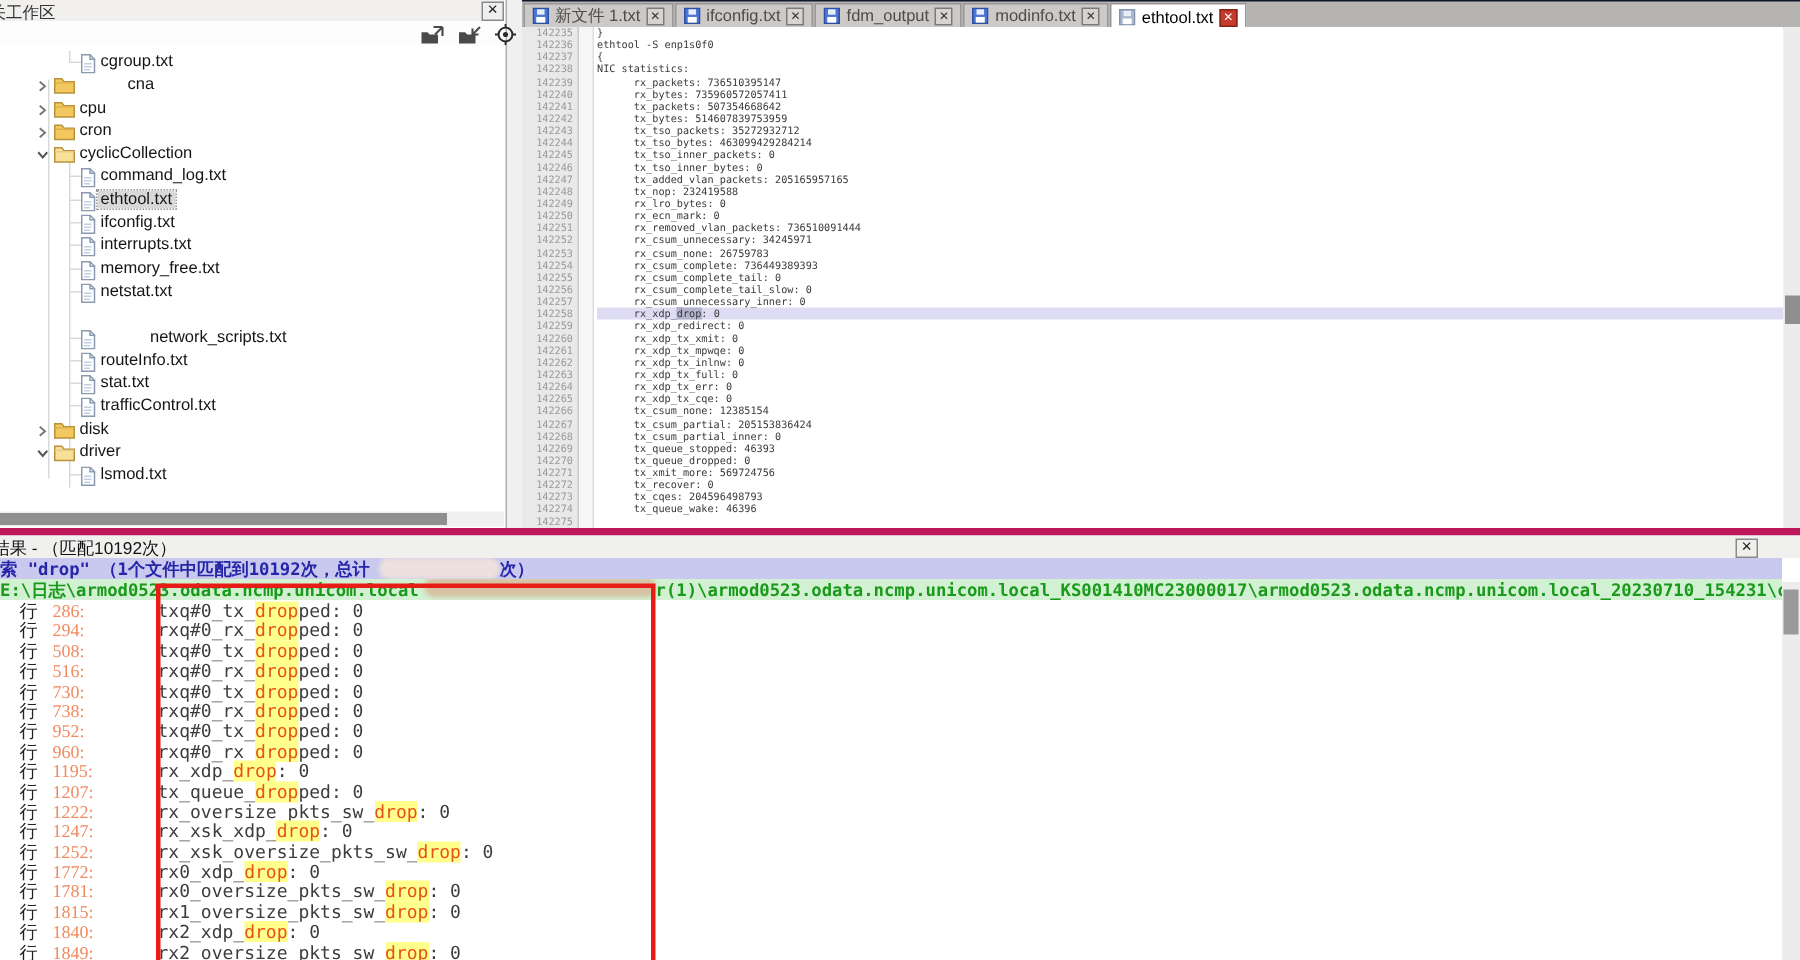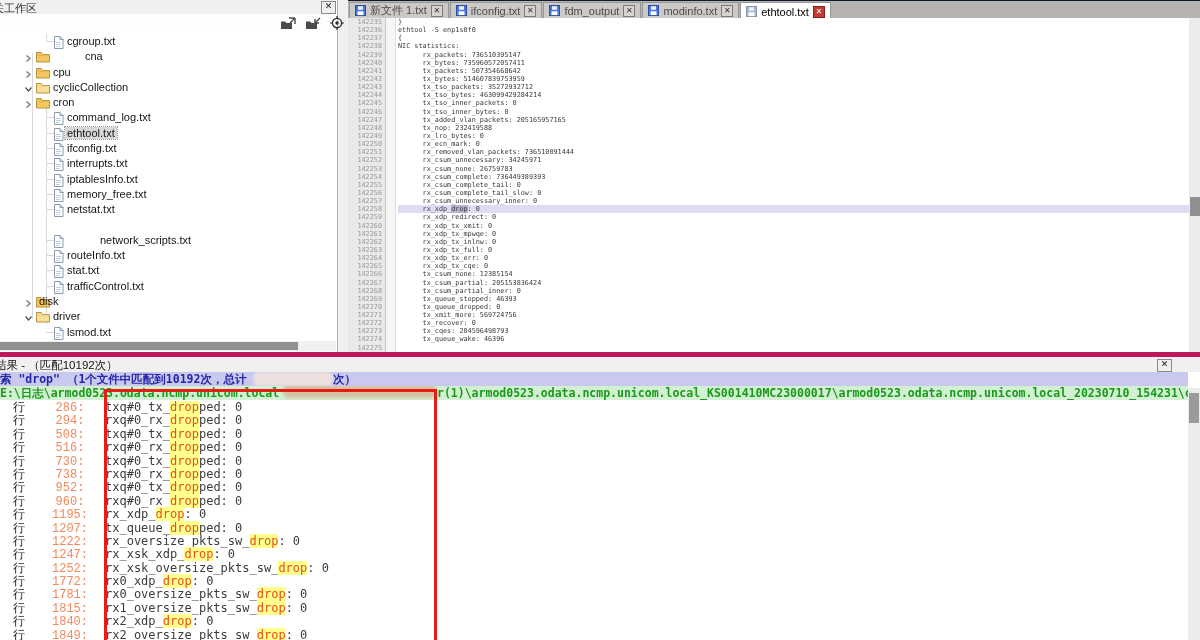--- a/index.html
+++ b/index.html
@@ -55,22 +55,22 @@
   #res-close{right:28px;top:2px}
   #res-summary{left:0;top:15px;width:1188px;height:14px;background:var(--summary-purple-bg);overflow:hidden;
     font-family:"DejaVu Sans Mono",monospace;font-weight:bold;font-size:11.5px;color:var(--summary-purple-fg);white-space:nowrap}
   #res-summary .suffix{position:absolute;left:333px;top:0}
   #res-path{left:0;top:29px;width:1188px;height:14px;background:var(--path-green-bg);overflow:hidden;
     font-family:"DejaVu Sans Mono",monospace;font-weight:bold;font-size:11.5px;color:var(--path-green-fg);white-space:nowrap}
   #res-path .suffix{position:absolute;left:437px;top:0}
   #res-rows{left:0;top:44px;width:1188px;height:244px;overflow:hidden}
   .rrow{height:13.4px;line-height:13.4px;white-space:nowrap;font-size:12px;cursor:pointer}
   .rhang{display:inline-block;margin-left:13px;width:22px;color:#222}
-  .rnum{display:inline-block;width:70px;text-align:center;color:var(--line-number-orange);
-    font-family:Liberation Mono, monospace}
+  .rnum{display:inline-block;width:70px;text-align:left;color:var(--line-number-orange);
+    font-family:Liberation Serif, serif}
   .rtxt{font-family:"DejaVu Sans Mono",monospace;color:#3c3c3c;}
   .match{background:var(--match-bg);color:var(--match-fg)}
   #res-vscroll{left:1188px;top:31px;width:12px;height:257px;background:#ececec}
   #res-vthumb{left:1189px;top:36px;width:10px;height:30px;background:#9a9a9a;cursor:pointer}
   #red-box{left:104px;top:32px;width:327px;height:251px;border:3px solid var(--annotation-red);pointer-events:none}
 </style>
 </head>
 <body>
 
 <div id="workspace" class="abs">
@@ -128,147 +128,138 @@
             <path d="M2.5 1.5l3.5 3-3.5 3" fill="none" stroke="#777" stroke-width="1.3"></path>
           </svg></span>
         <span class="fico" style="left: 36px;"><svg width="14" height="12" viewBox="0 0 14 12">
             <path d="M.5 1.5h4.7l1.5 2h6.8v7.5H.5z" fill="#f3c95f" stroke="#b8923a"></path>
             <path d="M.5 4.2h13" stroke="#e0b14e" fill="none"></path>
           </svg></span>
         <span class="tlab" style="left: 53px;">cpu</span>
       </div>
       <div class="trow">
         <span class="arrow"><svg width="9" height="9" viewBox="0 0 9 9">
+            <path d="M2.5 1.5l3.5 3-3.5 3" fill="none" stroke="#777" stroke-width="1.3"></path>
+          </svg></span>
+        <span class="fico" style="left: 36px;"><svg width="14" height="12" viewBox="0 0 14 12">
+            <path d="M.5 1.5h4.7l1.5 2h6.8v7.5H.5z" fill="#f3c95f" stroke="#b8923a"></path>
+            <path d="M.5 4.2h13" stroke="#e0b14e" fill="none"></path>
+          </svg></span>
+        <span class="tlab" style="left: 53px;">cron</span>
+      </div>
+      <div class="trow">
+        <span class="arrow"><svg width="9" height="9" viewBox="0 0 9 9">
             <path d="M1.5 2.5l3 3.5 3-3.5" fill="none" stroke="#555" stroke-width="1.3"></path>
           </svg></span>
         <span class="fico" style="left: 36px;"><svg width="14" height="12" viewBox="0 0 14 12">
             <path d="M.5 1.5h4.7l1.5 2h6.8v7.5H.5z" fill="#f9e09a" stroke="#b8923a"></path>
             <path d="M.5 4.2h13" stroke="#e8cc82" fill="none"></path>
           </svg></span>
         <span class="tlab" style="left: 53px;">cyclicCollection</span>
       </div>
       <div class="trow">
+        <span class="stub"></span>
+        <span class="fico" style="left: 53px;"><svg width="11" height="13" viewBox="0 0 11 13">
+            <path d="M1.5 .5h5.5l3 3v9h-8.5z" fill="#fff" stroke="#8a9ab0"></path>
+            <path d="M7 .5v3h3.5" fill="none" stroke="#8a9ab0"></path>
+            <path d="M3 6.5h5M3 8.5h5M3 10.5h4" stroke="#c3cfdd"></path>
+          </svg></span>
+        <span class="tlab" style="left: 67px;">command_log.txt</span>
+      </div>
+      <div class="trow">
+        <span class="stub"></span>
+        <span class="fico" style="left: 53px;"><svg width="11" height="13" viewBox="0 0 11 13">
+            <path d="M1.5 .5h5.5l3 3v9h-8.5z" fill="#fff" stroke="#8a9ab0"></path>
+            <path d="M7 .5v3h3.5" fill="none" stroke="#8a9ab0"></path>
+            <path d="M3 6.5h5M3 8.5h5M3 10.5h4" stroke="#c3cfdd"></path>
+          </svg></span>
+        <span class="tlab sel" style="left: 67px;">ethtool.txt</span>
+      </div>
+      <div class="trow">
+        <span class="stub"></span>
+        <span class="fico" style="left: 53px;"><svg width="11" height="13" viewBox="0 0 11 13">
+            <path d="M1.5 .5h5.5l3 3v9h-8.5z" fill="#fff" stroke="#8a9ab0"></path>
+            <path d="M7 .5v3h3.5" fill="none" stroke="#8a9ab0"></path>
+            <path d="M3 6.5h5M3 8.5h5M3 10.5h4" stroke="#c3cfdd"></path>
+          </svg></span>
+        <span class="tlab" style="left: 67px;">ifconfig.txt</span>
+      </div>
+      <div class="trow">
+        <span class="stub"></span>
+        <span class="fico" style="left: 53px;"><svg width="11" height="13" viewBox="0 0 11 13">
+            <path d="M1.5 .5h5.5l3 3v9h-8.5z" fill="#fff" stroke="#8a9ab0"></path>
+            <path d="M7 .5v3h3.5" fill="none" stroke="#8a9ab0"></path>
+            <path d="M3 6.5h5M3 8.5h5M3 10.5h4" stroke="#c3cfdd"></path>
+          </svg></span>
+        <span class="tlab" style="left: 67px;">interrupts.txt</span>
+      </div>
+      <div class="trow">
+        <span class="stub"></span>
+        <span class="fico" style="left: 53px;"><svg width="11" height="13" viewBox="0 0 11 13">
+            <path d="M1.5 .5h5.5l3 3v9h-8.5z" fill="#fff" stroke="#8a9ab0"></path>
+            <path d="M7 .5v3h3.5" fill="none" stroke="#8a9ab0"></path>
+            <path d="M3 6.5h5M3 8.5h5M3 10.5h4" stroke="#c3cfdd"></path>
+          </svg></span>
+        <span class="tlab" style="left: 67px;">memory_free.txt</span>
+      </div>
+      <div class="trow">
+        <span class="stub"></span>
+        <span class="fico" style="left: 53px;"><svg width="11" height="13" viewBox="0 0 11 13">
+            <path d="M1.5 .5h5.5l3 3v9h-8.5z" fill="#fff" stroke="#8a9ab0"></path>
+            <path d="M7 .5v3h3.5" fill="none" stroke="#8a9ab0"></path>
+            <path d="M3 6.5h5M3 8.5h5M3 10.5h4" stroke="#c3cfdd"></path>
+          </svg></span>
+        <span class="tlab" style="left: 67px;">netstat.txt</span>
+      </div>
+      <div class="trow"></div>
+      <div class="trow">
+        <span class="stub"></span>
+        <span class="fico" style="left: 53px;"><svg width="11" height="13" viewBox="0 0 11 13">
+            <path d="M1.5 .5h5.5l3 3v9h-8.5z" fill="#fff" stroke="#8a9ab0"></path>
+            <path d="M7 .5v3h3.5" fill="none" stroke="#8a9ab0"></path>
+            <path d="M3 6.5h5M3 8.5h5M3 10.5h4" stroke="#c3cfdd"></path>
+          </svg></span>
+        <span class="tlab" style="left: 56px; margin-left: 44px;">network_scripts.txt</span>
+      </div>
+      <div class="trow">
+        <span class="stub"></span>
+        <span class="fico" style="left: 53px;"><svg width="11" height="13" viewBox="0 0 11 13">
+            <path d="M1.5 .5h5.5l3 3v9h-8.5z" fill="#fff" stroke="#8a9ab0"></path>
+            <path d="M7 .5v3h3.5" fill="none" stroke="#8a9ab0"></path>
+            <path d="M3 6.5h5M3 8.5h5M3 10.5h4" stroke="#c3cfdd"></path>
+          </svg></span>
+        <span class="tlab" style="left: 67px;">routeInfo.txt</span>
+      </div>
+      <div class="trow">
+        <span class="stub"></span>
+        <span class="fico" style="left: 53px;"><svg width="11" height="13" viewBox="0 0 11 13">
+            <path d="M1.5 .5h5.5l3 3v9h-8.5z" fill="#fff" stroke="#8a9ab0"></path>
+            <path d="M7 .5v3h3.5" fill="none" stroke="#8a9ab0"></path>
+            <path d="M3 6.5h5M3 8.5h5M3 10.5h4" stroke="#c3cfdd"></path>
+          </svg></span>
+        <span class="tlab" style="left: 67px;">stat.txt</span>
+      </div>
+      <div class="trow">
+        <span class="stub"></span>
+        <span class="fico" style="left: 53px;"><svg width="11" height="13" viewBox="0 0 11 13">
+            <path d="M1.5 .5h5.5l3 3v9h-8.5z" fill="#fff" stroke="#8a9ab0"></path>
+            <path d="M7 .5v3h3.5" fill="none" stroke="#8a9ab0"></path>
+            <path d="M3 6.5h5M3 8.5h5M3 10.5h4" stroke="#c3cfdd"></path>
+          </svg></span>
+        <span class="tlab" style="left: 67px;">trafficControl.txt</span>
+      </div>
+      <div class="trow">
         <span class="arrow"><svg width="9" height="9" viewBox="0 0 9 9">
             <path d="M2.5 1.5l3.5 3-3.5 3" fill="none" stroke="#777" stroke-width="1.3"></path>
           </svg></span>
         <span class="fico" style="left: 36px;"><svg width="14" height="12" viewBox="0 0 14 12">
             <path d="M.5 1.5h4.7l1.5 2h6.8v7.5H.5z" fill="#f3c95f" stroke="#b8923a"></path>
             <path d="M.5 4.2h13" stroke="#e0b14e" fill="none"></path>
           </svg></span>
-        <span class="tlab" style="left: 53px;">cron</span>
-      </div>
-      <div class="trow">
-        <span class="stub"></span>
-        <span class="fico" style="left: 53px;"><svg width="11" height="13" viewBox="0 0 11 13">
-            <path d="M1.5 .5h5.5l3 3v9h-8.5z" fill="#fff" stroke="#8a9ab0"></path>
-            <path d="M7 .5v3h3.5" fill="none" stroke="#8a9ab0"></path>
-            <path d="M3 6.5h5M3 8.5h5M3 10.5h4" stroke="#c3cfdd"></path>
-          </svg></span>
-        <span class="tlab" style="left: 67px;">command_log.txt</span>
-      </div>
-      <div class="trow">
-        <span class="stub"></span>
-        <span class="fico" style="left: 53px;"><svg width="11" height="13" viewBox="0 0 11 13">
-            <path d="M1.5 .5h5.5l3 3v9h-8.5z" fill="#fff" stroke="#8a9ab0"></path>
-            <path d="M7 .5v3h3.5" fill="none" stroke="#8a9ab0"></path>
-            <path d="M3 6.5h5M3 8.5h5M3 10.5h4" stroke="#c3cfdd"></path>
-          </svg></span>
-        <span class="tlab sel" style="left: 67px;">ethtool.txt</span>
-      </div>
-      <div class="trow">
-        <span class="stub"></span>
-        <span class="fico" style="left: 53px;"><svg width="11" height="13" viewBox="0 0 11 13">
-            <path d="M1.5 .5h5.5l3 3v9h-8.5z" fill="#fff" stroke="#8a9ab0"></path>
-            <path d="M7 .5v3h3.5" fill="none" stroke="#8a9ab0"></path>
-            <path d="M3 6.5h5M3 8.5h5M3 10.5h4" stroke="#c3cfdd"></path>
-          </svg></span>
-        <span class="tlab" style="left: 67px;">ifconfig.txt</span>
-      </div>
-      <div class="trow">
-        <span class="stub"></span>
-        <span class="fico" style="left: 53px;"><svg width="11" height="13" viewBox="0 0 11 13">
-            <path d="M1.5 .5h5.5l3 3v9h-8.5z" fill="#fff" stroke="#8a9ab0"></path>
-            <path d="M7 .5v3h3.5" fill="none" stroke="#8a9ab0"></path>
-            <path d="M3 6.5h5M3 8.5h5M3 10.5h4" stroke="#c3cfdd"></path>
-          </svg></span>
-        <span class="tlab" style="left: 67px;">interrupts.txt</span>
-      </div>
-      <div class="trow">
-        <span class="stub"></span>
-        <span class="fico" style="left: 53px;"><svg width="11" height="13" viewBox="0 0 11 13">
-            <path d="M1.5 .5h5.5l3 3v9h-8.5z" fill="#fff" stroke="#8a9ab0"></path>
-            <path d="M7 .5v3h3.5" fill="none" stroke="#8a9ab0"></path>
-            <path d="M3 6.5h5M3 8.5h5M3 10.5h4" stroke="#c3cfdd"></path>
-          </svg></span>
-        <span class="tlab" style="left: 67px;">iptablesInfo.txt</span>
-      </div>
-      <div class="trow">
-        <span class="stub"></span>
-        <span class="fico" style="left: 53px;"><svg width="11" height="13" viewBox="0 0 11 13">
-            <path d="M1.5 .5h5.5l3 3v9h-8.5z" fill="#fff" stroke="#8a9ab0"></path>
-            <path d="M7 .5v3h3.5" fill="none" stroke="#8a9ab0"></path>
-            <path d="M3 6.5h5M3 8.5h5M3 10.5h4" stroke="#c3cfdd"></path>
-          </svg></span>
-        <span class="tlab" style="left: 67px;">memory_free.txt</span>
-      </div>
-      <div class="trow">
-        <span class="stub"></span>
-        <span class="fico" style="left: 53px;"><svg width="11" height="13" viewBox="0 0 11 13">
-            <path d="M1.5 .5h5.5l3 3v9h-8.5z" fill="#fff" stroke="#8a9ab0"></path>
-            <path d="M7 .5v3h3.5" fill="none" stroke="#8a9ab0"></path>
-            <path d="M3 6.5h5M3 8.5h5M3 10.5h4" stroke="#c3cfdd"></path>
-          </svg></span>
-        <span class="tlab" style="left: 67px;">netstat.txt</span>
-      </div>
-      <div class="trow"></div>
-      <div class="trow">
-        <span class="stub"></span>
-        <span class="fico" style="left: 53px;"><svg width="11" height="13" viewBox="0 0 11 13">
-            <path d="M1.5 .5h5.5l3 3v9h-8.5z" fill="#fff" stroke="#8a9ab0"></path>
-            <path d="M7 .5v3h3.5" fill="none" stroke="#8a9ab0"></path>
-            <path d="M3 6.5h5M3 8.5h5M3 10.5h4" stroke="#c3cfdd"></path>
-          </svg></span>
-        <span class="tlab" style="left: 56px; margin-left: 44px;">network_scripts.txt</span>
-      </div>
-      <div class="trow">
-        <span class="stub"></span>
-        <span class="fico" style="left: 53px;"><svg width="11" height="13" viewBox="0 0 11 13">
-            <path d="M1.5 .5h5.5l3 3v9h-8.5z" fill="#fff" stroke="#8a9ab0"></path>
-            <path d="M7 .5v3h3.5" fill="none" stroke="#8a9ab0"></path>
-            <path d="M3 6.5h5M3 8.5h5M3 10.5h4" stroke="#c3cfdd"></path>
-          </svg></span>
-        <span class="tlab" style="left: 67px;">routeInfo.txt</span>
-      </div>
-      <div class="trow">
-        <span class="stub"></span>
-        <span class="fico" style="left: 53px;"><svg width="11" height="13" viewBox="0 0 11 13">
-            <path d="M1.5 .5h5.5l3 3v9h-8.5z" fill="#fff" stroke="#8a9ab0"></path>
-            <path d="M7 .5v3h3.5" fill="none" stroke="#8a9ab0"></path>
-            <path d="M3 6.5h5M3 8.5h5M3 10.5h4" stroke="#c3cfdd"></path>
-          </svg></span>
-        <span class="tlab" style="left: 67px;">stat.txt</span>
-      </div>
-      <div class="trow">
-        <span class="stub"></span>
-        <span class="fico" style="left: 53px;"><svg width="11" height="13" viewBox="0 0 11 13">
-            <path d="M1.5 .5h5.5l3 3v9h-8.5z" fill="#fff" stroke="#8a9ab0"></path>
-            <path d="M7 .5v3h3.5" fill="none" stroke="#8a9ab0"></path>
-            <path d="M3 6.5h5M3 8.5h5M3 10.5h4" stroke="#c3cfdd"></path>
-          </svg></span>
-        <span class="tlab" style="left: 67px;">trafficControl.txt</span>
-      </div>
-      <div class="trow">
-        <span class="arrow"><svg width="9" height="9" viewBox="0 0 9 9">
-            <path d="M2.5 1.5l3.5 3-3.5 3" fill="none" stroke="#777" stroke-width="1.3"></path>
-          </svg></span>
-        <span class="fico" style="left: 36px;"><svg width="14" height="12" viewBox="0 0 14 12">
-            <path d="M.5 1.5h4.7l1.5 2h6.8v7.5H.5z" fill="#f3c95f" stroke="#b8923a"></path>
-            <path d="M.5 4.2h13" stroke="#e0b14e" fill="none"></path>
-          </svg></span>
-        <span class="tlab" style="left: 39px;">disk</span>
+        <span class="tlab" style="left: 53px;">disk</span>
       </div>
       <div class="trow">
         <span class="arrow"><svg width="9" height="9" viewBox="0 0 9 9">
             <path d="M1.5 2.5l3 3.5 3-3.5" fill="none" stroke="#555" stroke-width="1.3"></path>
           </svg></span>
         <span class="fico" style="left: 36px;"><svg width="14" height="12" viewBox="0 0 14 12">
             <path d="M.5 1.5h4.7l1.5 2h6.8v7.5H.5z" fill="#f9e09a" stroke="#b8923a"></path>
             <path d="M.5 4.2h13" stroke="#e8cc82" fill="none"></path>
           </svg></span>
         <span class="tlab" style="left: 53px;">driver</span>

